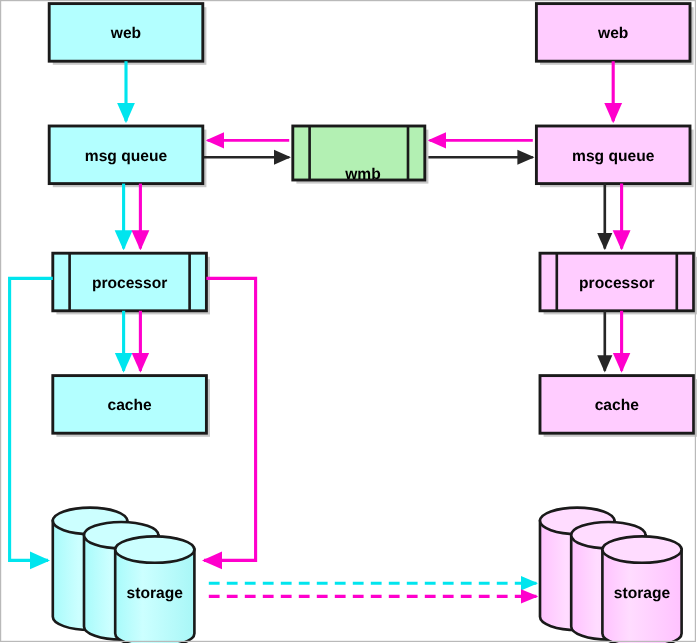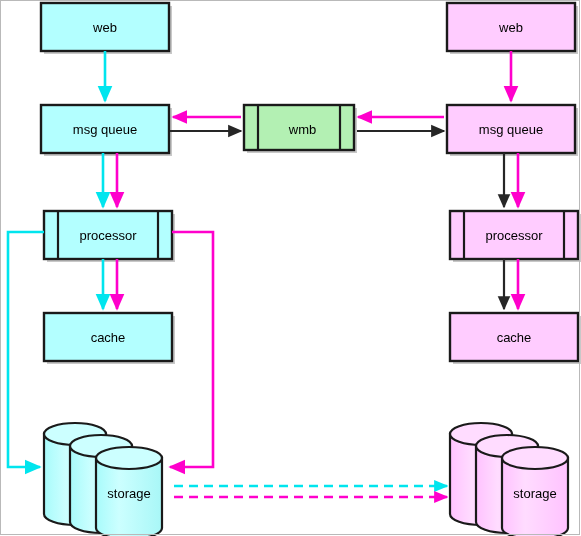--- a/index.html
+++ b/index.html
@@ -8,20 +8,21 @@
   #stage svg{position:absolute;left:0;top:0;}
   .lbl{
     position:absolute;
     font-family:"Liberation Sans",sans-serif;
     font-size:13px;
     color:#000000;
     text-align:center;
     white-space:nowrap;
     pointer-events:none;
     line-height:1;
+    font-weight:bold;
   }
   .frame{
     position:absolute;left:0;top:0;width:580px;height:535px;
     border:1px solid #b9b9b9;
     box-sizing:border-box;
     pointer-events:none;
   }
 </style>
 </head>
 <body>
@@ -171,21 +172,21 @@
     <line x1="174" y1="486" x2="447" y2="486" stroke="#00e5ee" stroke-width="2.6" stroke-dasharray="9,6" marker-end="url(#ah-cyan-s)"></line>
     <line x1="174" y1="497" x2="447" y2="497" stroke="#ff00cc" stroke-width="2.6" stroke-dasharray="9,6" marker-end="url(#ah-mag-s)"></line>
   </svg>
 
   <div class="lbl" style="left:41px;top:21px;width:128px;">web</div>
   <div class="lbl" style="left:41px;top:123px;width:128px;">msg queue</div>
   <div class="lbl" style="left:44px;top:229px;width:128px;">processor</div>
   <div class="lbl" style="left:44px;top:331px;width:128px;">cache</div>
   <div class="lbl" style="left:96px;top:487px;width:66px;">storage</div>
 
-  <div class="lbl" style="left:244px;top:123px;width:117px;">wmb</div>
+  <div class="lbl" style="left:244px;top:138px;width:117px;">wmb</div>
 
   <div class="lbl" style="left:447px;top:21px;width:128px;">web</div>
   <div class="lbl" style="left:447px;top:123px;width:128px;">msg queue</div>
   <div class="lbl" style="left:450px;top:229px;width:128px;">processor</div>
   <div class="lbl" style="left:450px;top:331px;width:128px;">cache</div>
   <div class="lbl" style="left:502px;top:487px;width:66px;">storage</div>
 
   <div class="frame"></div>
 </div>
 

